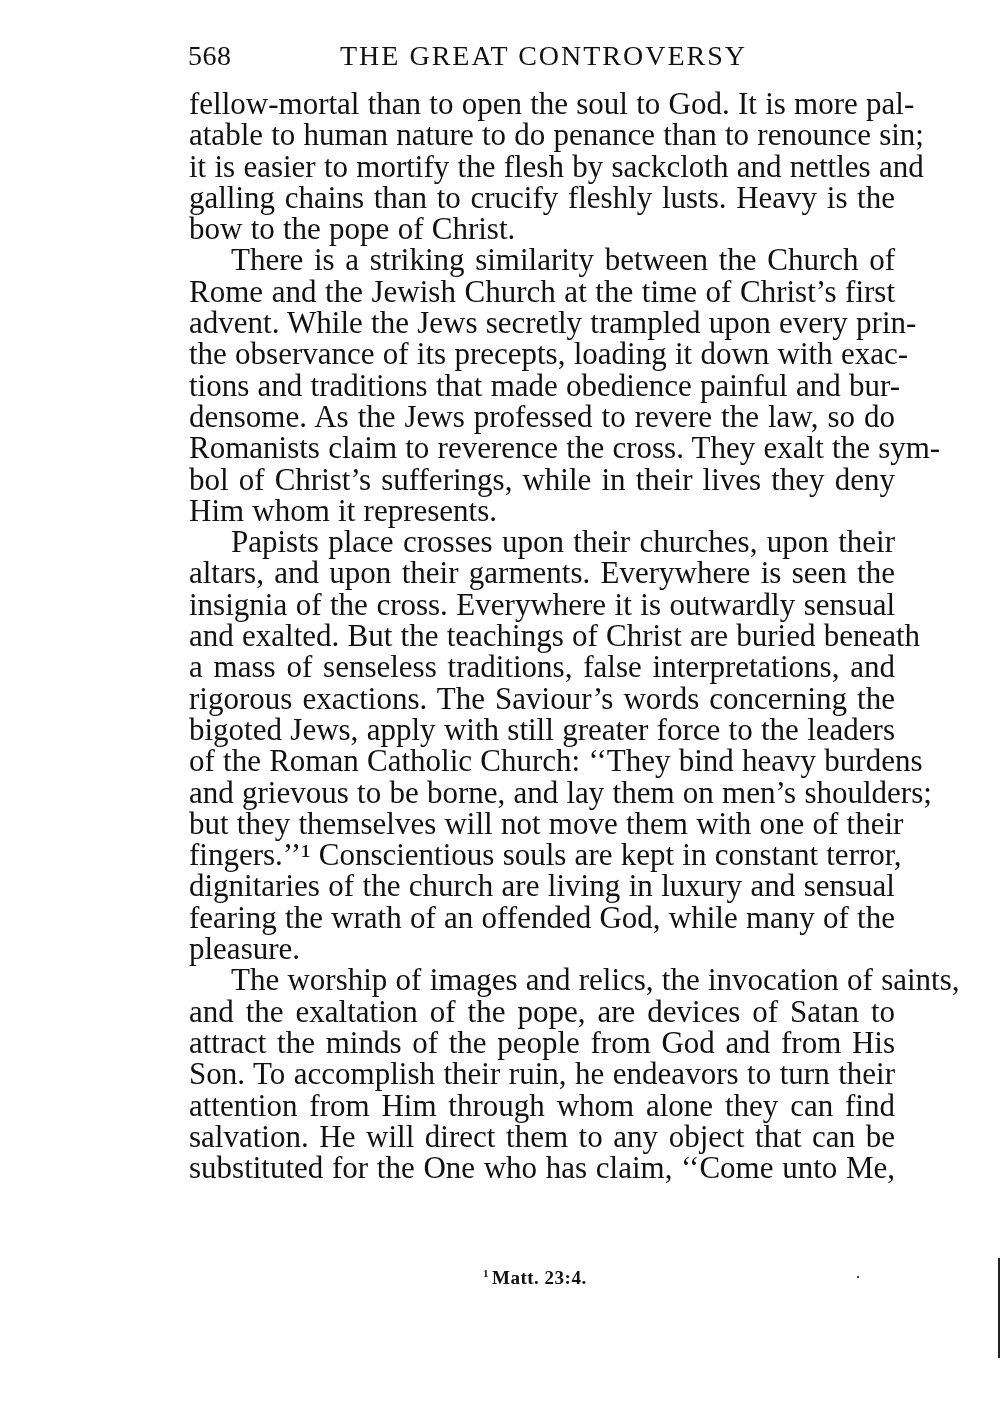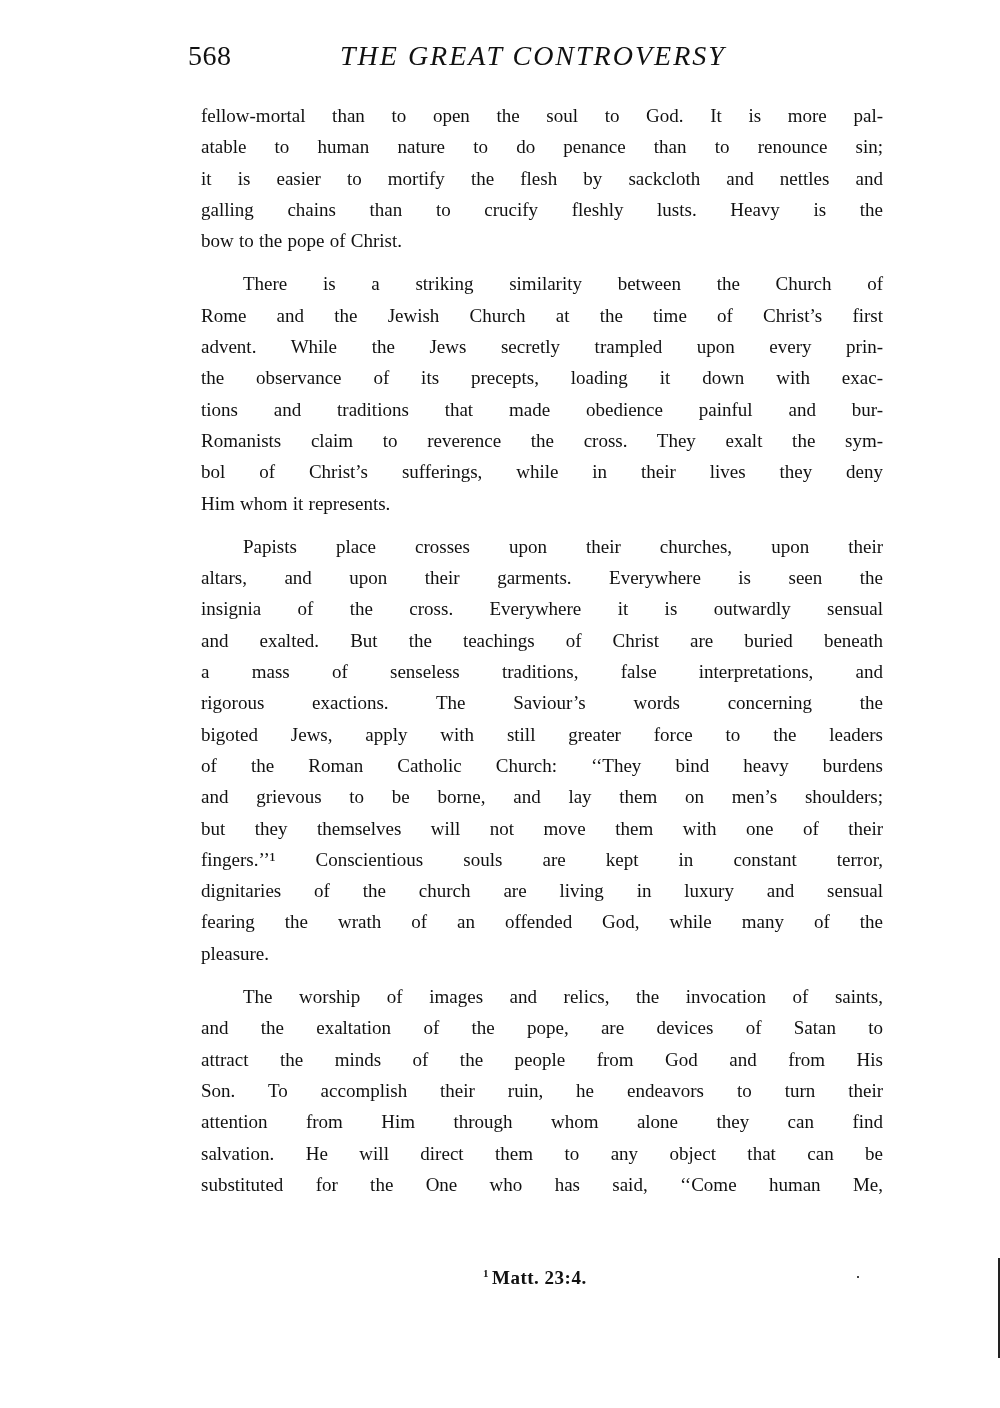--- a/index.html
+++ b/index.html
@@ -26,33 +26,32 @@
     .page-number {
       position: absolute;
       left: 0;
       top: 2px;
       letter-spacing: 0.5px;
     }
     .book-title {
       position: absolute;
       left: 152px;
       top: 2px;
-      font-style: italic;
       letter-spacing: 2px;
     }
     .body-text {
       position: absolute;
       top: 88px;
       left: 189px;
       width: 706px;
     }
     .para {
-      margin: 12px;
+      margin: 0;
       text-align: justify;
-      font-size: 19px;
+      font-size: 31px;
       line-height: 31.3px;
       word-spacing: 0.5px;
     }
     .para .line {
       display: block;
       text-align: justify;
       text-align-last: justify;
       white-space: nowrap;
       height: 31.3px;
     }
@@ -109,20 +108,21 @@
     <span class="line">galling chains than to crucify fleshly lusts.  Heavy is the</span>
     <span class="line last">bow to the pope of Christ.</span>
   </p>
 
   <p class="para">
     <span class="line indent">There is a striking similarity between the Church of</span>
     <span class="line">Rome and the Jewish Church at the time of Christ’s first</span>
     <span class="line">advent.  While the Jews secretly trampled upon every prin-</span>
     <span class="line">the observance of its precepts, loading it down with exac-</span>
     <span class="line">tions and traditions that made obedience painful and bur-</span>
+    <span class="line">densome.  As the Jews professed to revere the law, so do</span>
     <span class="line">Romanists claim to reverence the cross.  They exalt the sym-</span>
     <span class="line">bol of Christ’s sufferings, while in their lives they deny</span>
     <span class="line last">Him whom it represents.</span>
   </p>
 
   <p class="para">
     <span class="line indent">Papists place crosses upon their churches, upon their</span>
     <span class="line">altars, and upon their garments.  Everywhere is seen the</span>
     <span class="line">insignia of the cross.  Everywhere it is outwardly sensual</span>
     <span class="line">and exalted.  But the teachings of Christ are buried beneath</span>
@@ -138,21 +138,21 @@
     <span class="line last">pleasure.</span>
   </p>
 
   <p class="para">
     <span class="line indent">The worship of images and relics, the invocation of saints,</span>
     <span class="line">and the exaltation of the pope, are devices of Satan to</span>
     <span class="line">attract the minds of the people from God and from His</span>
     <span class="line">Son.  To accomplish their ruin, he endeavors to turn their</span>
     <span class="line">attention from Him through whom alone they can find</span>
     <span class="line">salvation.  He will direct them to any object that can be</span>
-    <span class="line">substituted for the One who has said, ‘‘Come human Me,</span>
+    <span class="line">substituted for the One who has claim, ‘‘Come unto Me,</span>
   </p>
 </div>
 
 <div class="footnote">
   <sup>1</sup><span>Matt. 23:4.</span>
 </div>
 
 <div class="speck"></div>
 <div class="scan-edge"></div>
 

